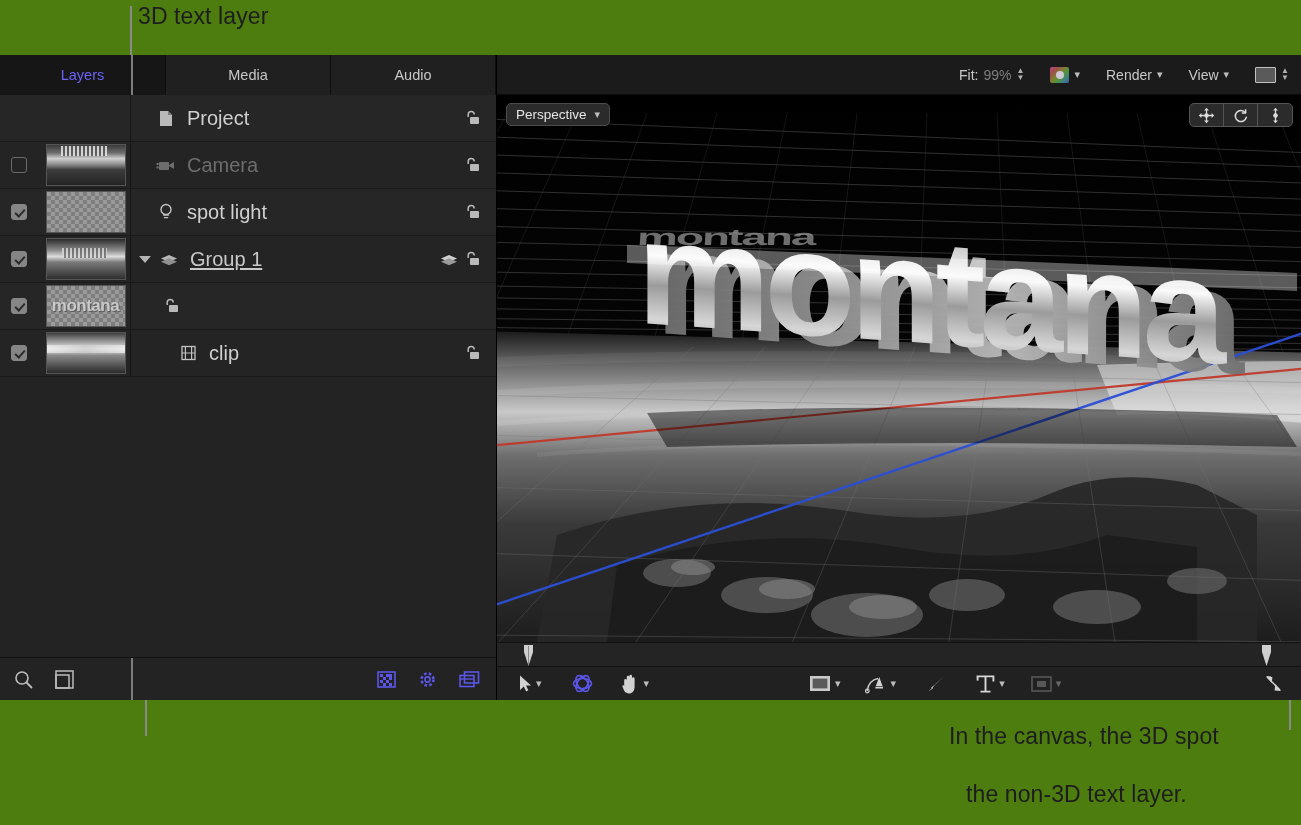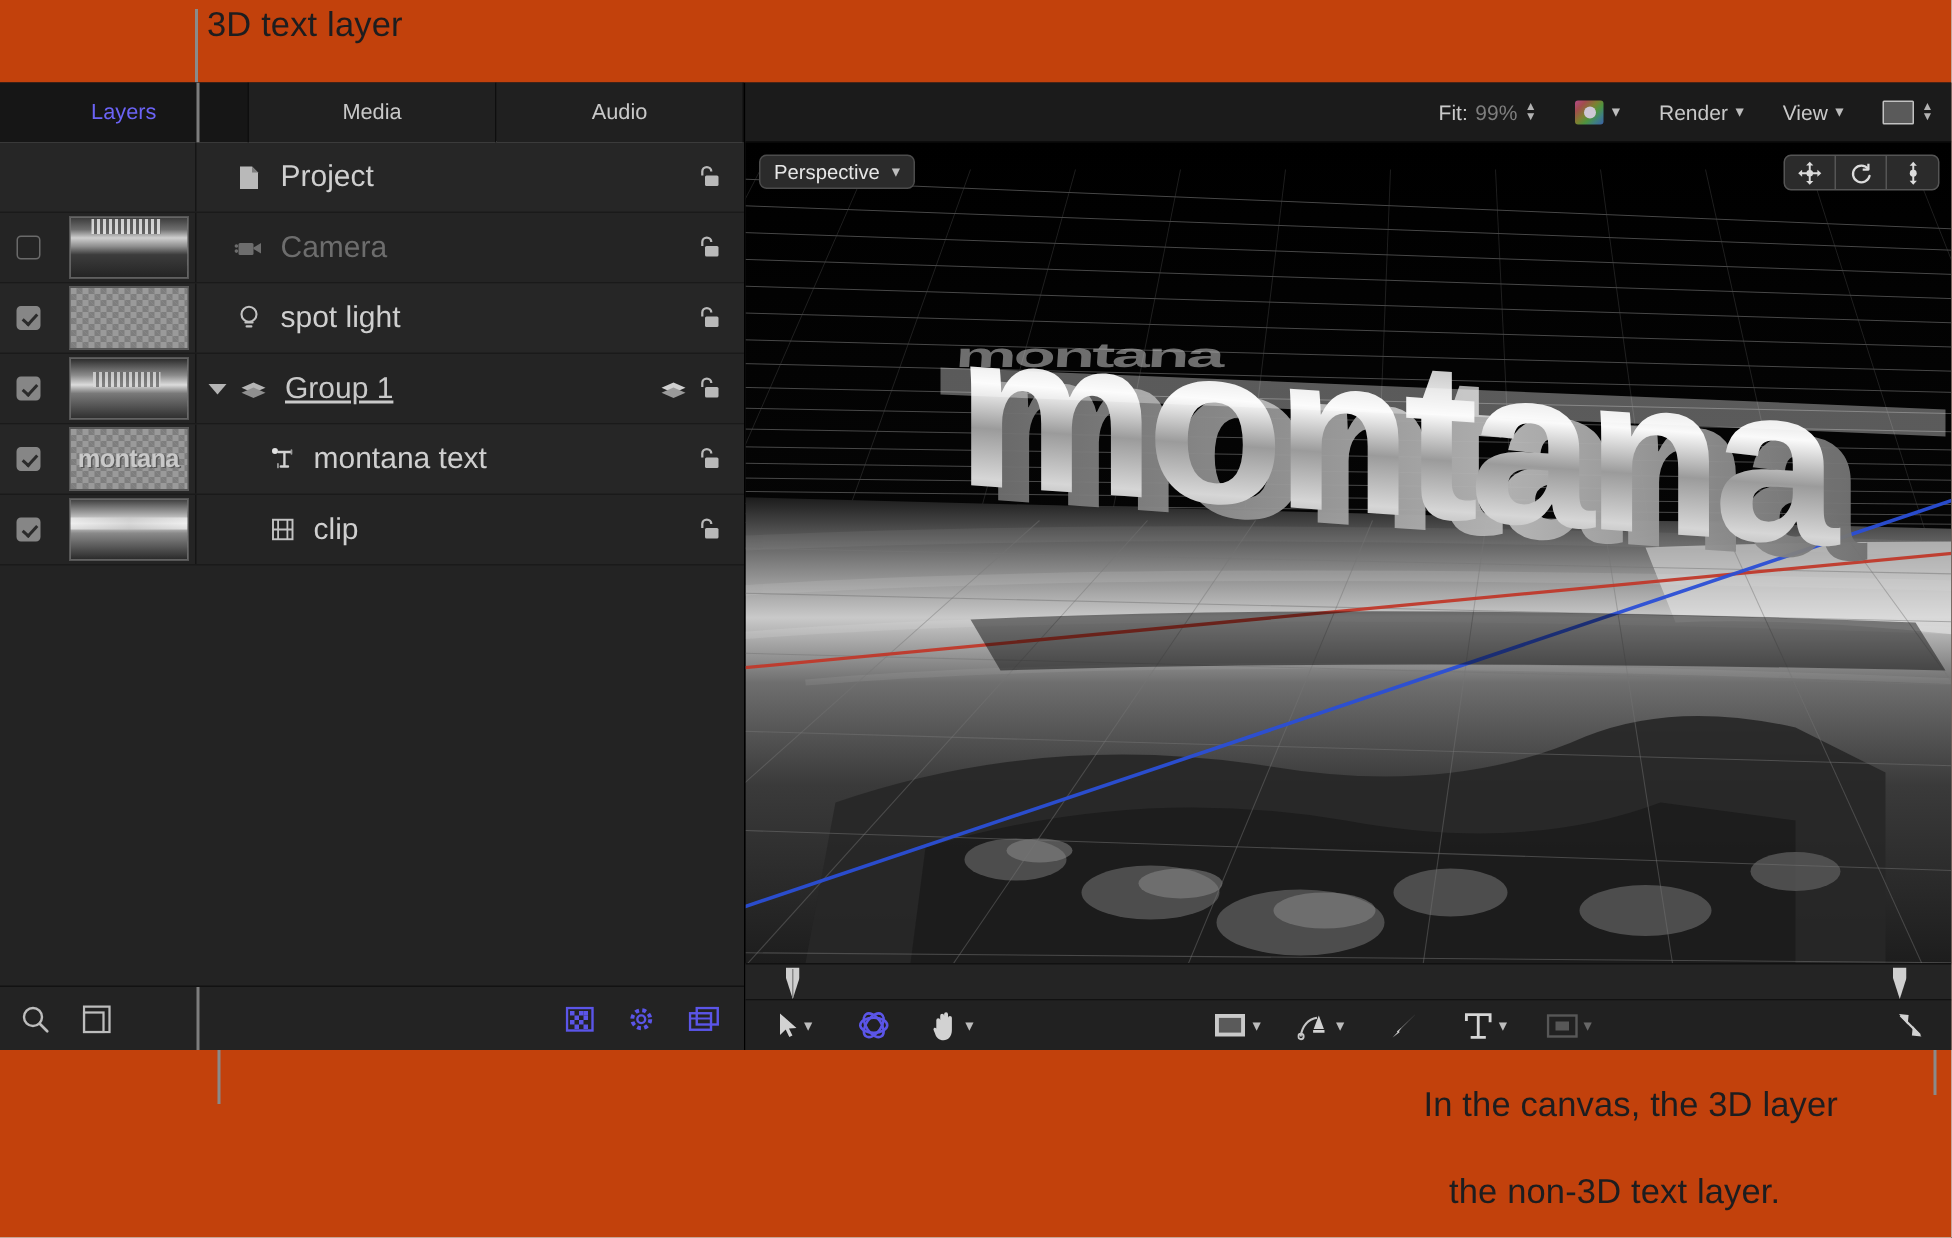--- a/index.html
+++ b/index.html
@@ -2,21 +2,21 @@
 <html><head>
 <meta charset="utf-8">
 <style>
   * { box-sizing: border-box; margin: 0; padding: 0; }
   html, body {
     width: 1301px; height: 825px;
     background: #ffffff;
     font-family: "Liberation Sans", sans-serif;
     overflow: hidden;
   }
-  #root { position: relative; width: 1301px; height: 825px; background: #c2410c; }
+  #root { position: relative; width: 1301px; height: 825px; background: #4d7c0f; }
 
   
   .callout-text {
     position: absolute;
     color: #1d1d1f;
     font-size: 23px;
     line-height: 29px;
     white-space: pre;
     letter-spacing: 0.1px;
   }
@@ -194,21 +194,21 @@
 
 <div id="root">
 
   <div class="callout-text" style="left:138px; top:2px;">3D text layer</div>
   <div class="callout-line" style="left:130px; top:6px; width:2px; height:300px;"></div>
   <div class="callout-line" style="left:130px; top:305px; width:42px; height:2px;"></div>
 
   <div class="callout-line" style="left:145px; top:358px; width:2px; height:378px;"></div>
   <div class="callout-line" style="left:145px; top:356px; width:28px; height:2px;"></div>
 
-  <div class="callout-text" style="left:949px; top:722px;">In the canvas, the 3D layer</div>
+  <div class="callout-text" style="left:949px; top:722px;">In the canvas, the 3D spot</div>
   <div class="callout-text" style="left:966px; top:780px;">the non-3D text layer.</div>
   <div class="callout-line" style="left:1289px; top:230px; width:2px; height:500px;"></div>
   <div class="callout-line" style="left:1281px; top:230px; width:10px; height:2px;"></div>
   <div class="callout-line" style="left:1281px; top:388px; width:10px; height:2px;"></div>
 
   <div id="app">
 
     <div id="left-panel">
 
       <div id="tabbar">
@@ -346,30 +346,20 @@
             <span class="checkbox checked"></span>
           </div>
           <div class="thumb-cell">
             <div class="thumb">
               <div class="thumb-inner" style="display:flex;align-items:center;justify-content:center;">
                 <span style="font-family:'Liberation Sans',sans-serif;font-weight:bold;font-size:17px;color:#c9c9c9;letter-spacing:-0.5px;text-shadow:1px 1px 0 #5a5a5a;">montana</span>
               </div>
             </div>
           </div>
           <div class="tcol-sep"></div>
-          <div class="name-cell indent">
-            <span class="row-icon">
-              <svg width="18" height="18" viewBox="0 0 18 18">
-                <circle cx="4.3" cy="3.6" r="2" fill="#e0e0e0"></circle>
-                <path d="M6.5 4.3h8.2M10.6 4.3v9.4M8.2 14h4.8" stroke="#d2d2d2" stroke-width="1.6" stroke-linecap="round"></path>
-                <path d="M15.3 3.1v2.4M6.3 12.2v2.4" stroke="#9a9a9a" stroke-width="1.2" stroke-linecap="round"></path>
-              </svg>
-            </span>
-            <span class="row-label">montana text</span>
-          </div>
           <div class="right-cell">
             <span>
               <svg width="15" height="16" viewBox="0 0 15 16">
                   <path d="M3.2 7V4.4a3 3 0 0 1 6 0" fill="none" stroke="#b9b9b9" stroke-width="1.5"></path>
                   <rect x="5" y="7" width="9" height="7" rx="1" fill="#b9b9b9"></rect>
                 </svg>
             </span>
           </div>
         </div>
 

